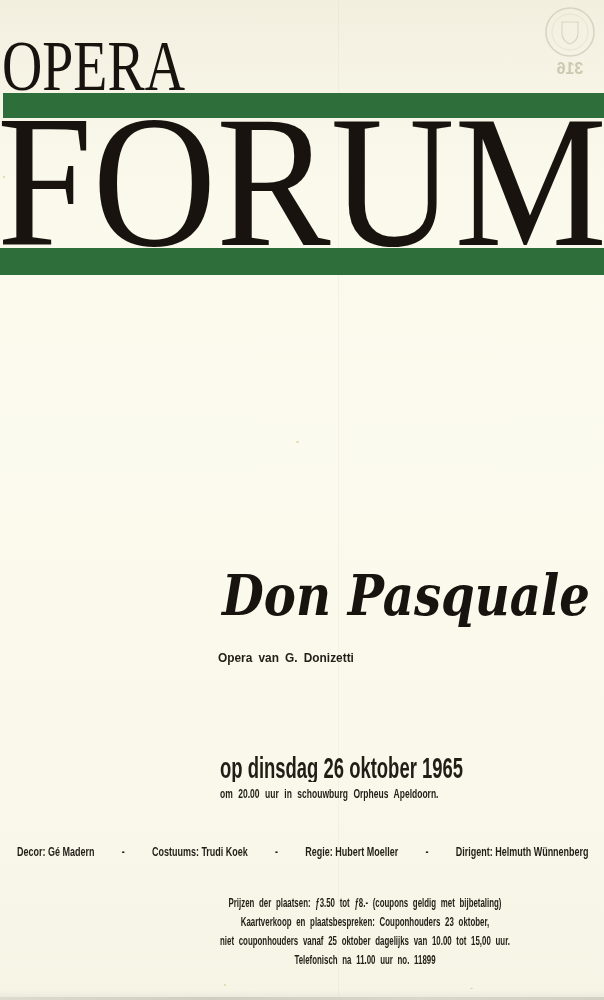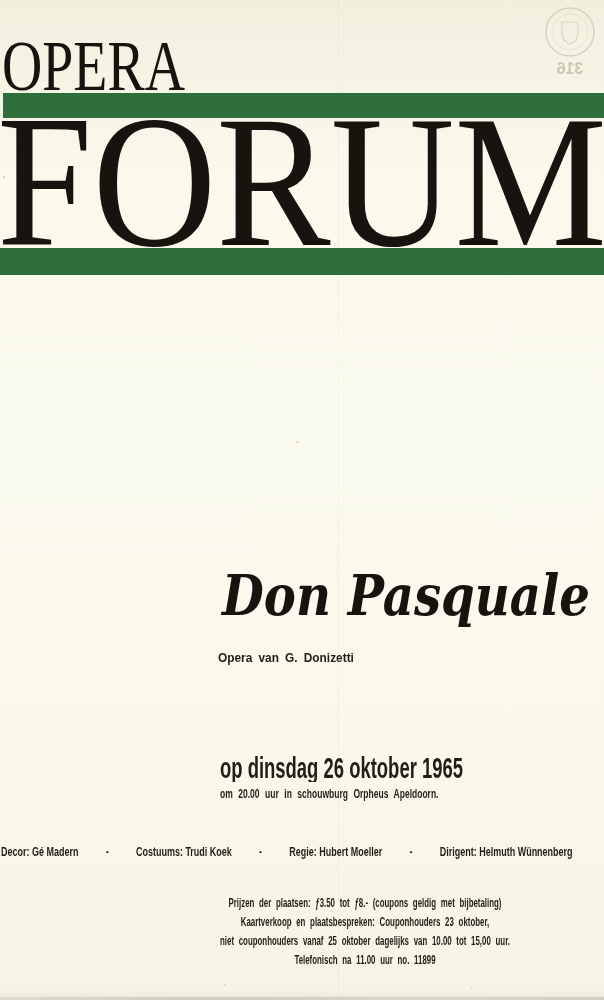--- a/index.html
+++ b/index.html
@@ -24,21 +24,21 @@
   .bar-bottom{top:248px;height:27px;}
   .cond{
     position:absolute;
     font-weight:bold;
     white-space:nowrap;
     transform-origin:0 0;
     color:var(--ink);
   }
   .subtitle{left:218px;top:651px;font-size:12.5px;word-spacing:3px;transform:scaleX(0.95);}
   .venue{left:220px;top:786px;font-size:13.5px;word-spacing:5px;transform:scaleX(0.63);}
-  .credits-wrap{position:absolute;left:1px;top:845px;width:572px;height:16px;}
+  .credits-wrap{position:absolute;left:17px;top:845px;width:572px;height:16px;}
   .credits-row{
     width:795px;
     display:flex;justify-content:space-between;align-items:baseline;
     font-weight:bold;font-size:12.5px;color:var(--ink);
     transform:scaleX(0.719);transform-origin:0 0;white-space:nowrap;
   }
   .info-block{position:absolute;left:220px;top:894px;}
   .info-line{
     font-weight:bold;font-size:12.5px;line-height:19px;
     word-spacing:4px;white-space:nowrap;color:var(--ink);

